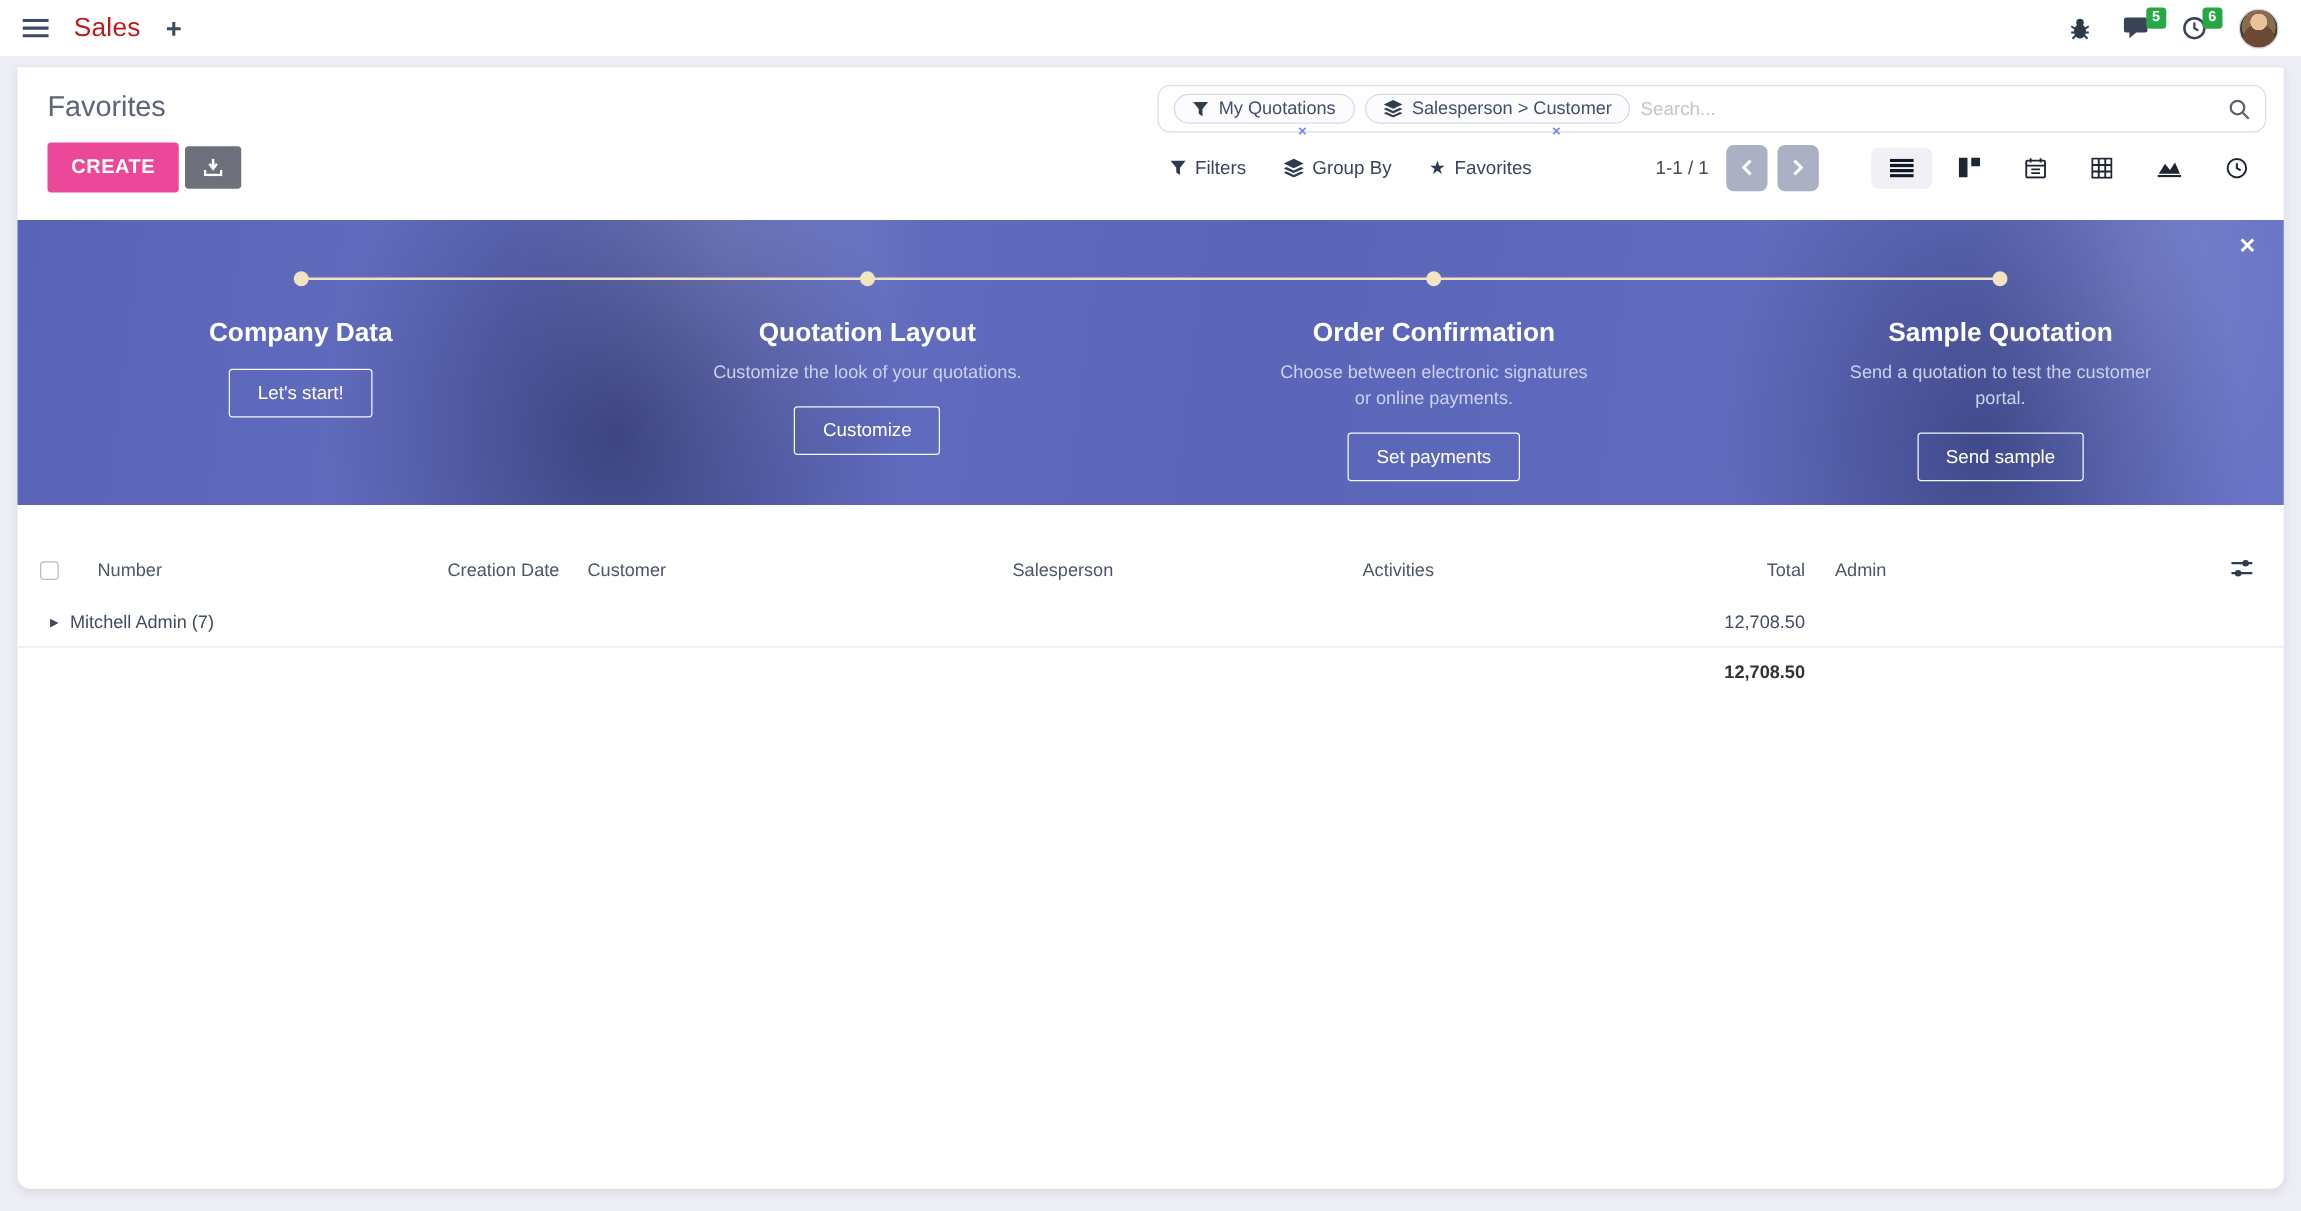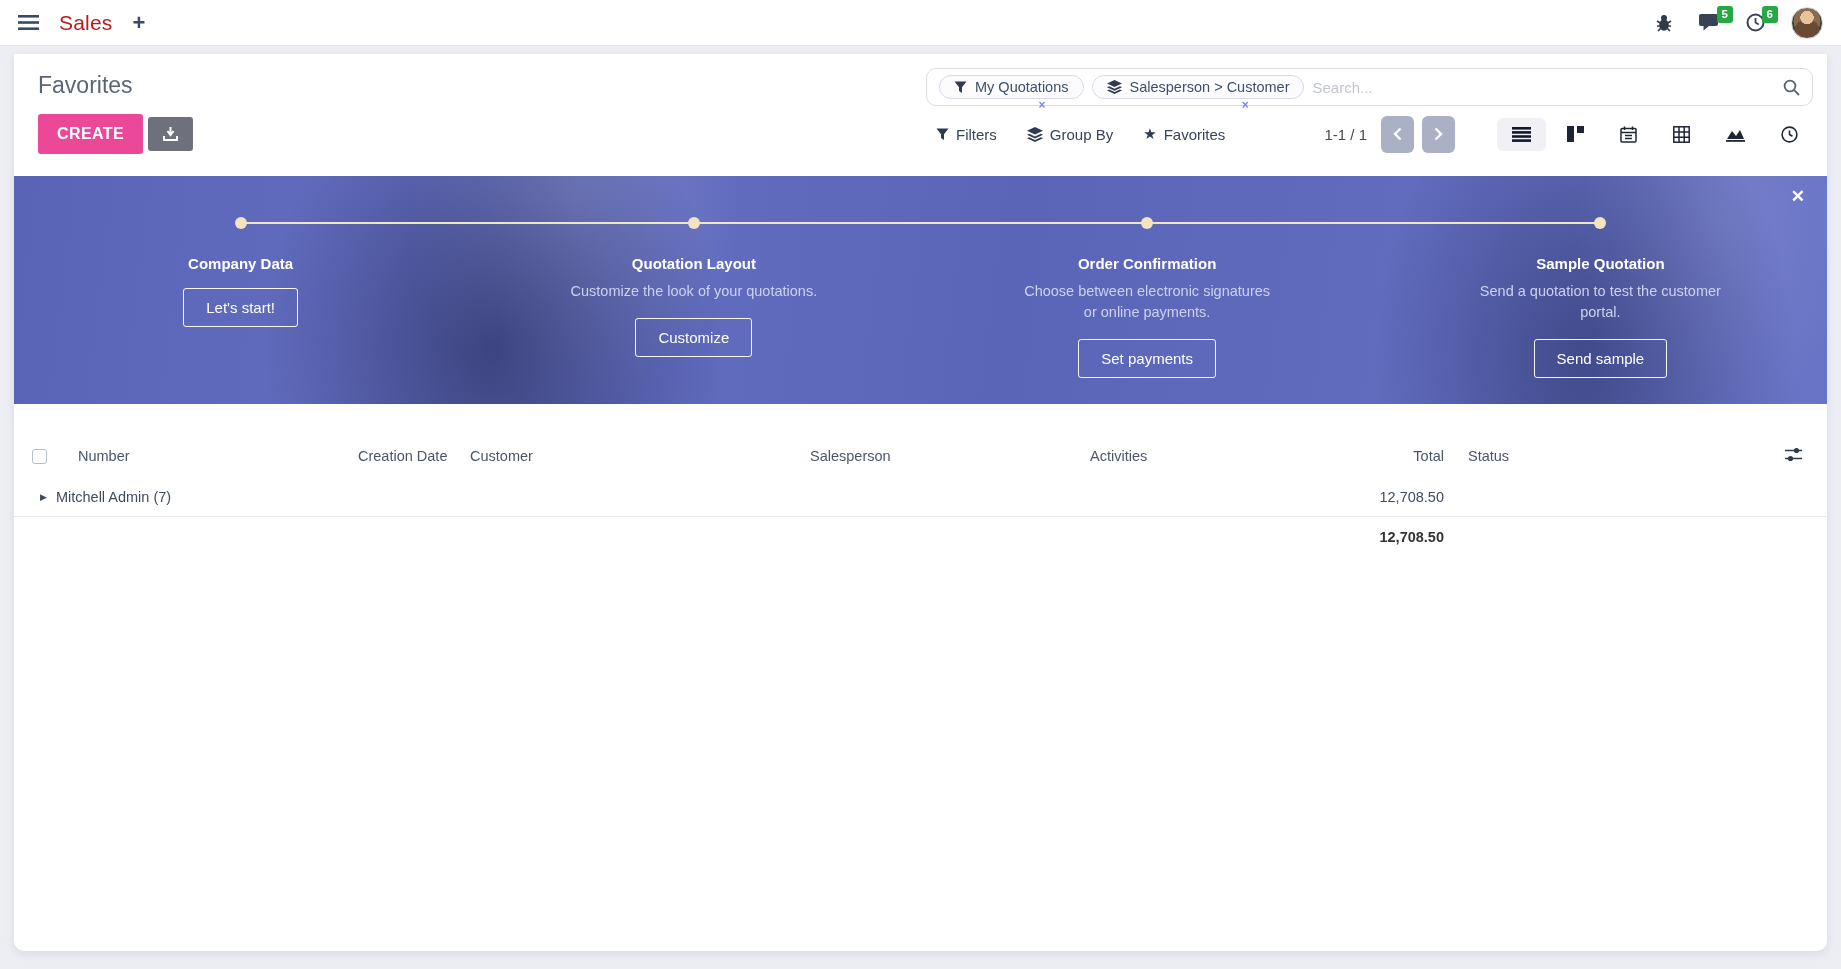--- a/index.html
+++ b/index.html
@@ -107,21 +107,21 @@
   .steps-line {
     position:absolute; top:46px; left:12.5%; right:12.5%; height:2px;
     background:#f2e4c0; z-index:1;
   }
   .steps { display:flex; height:100%; position:relative; z-index:2; }
   .step { width:25%; text-align:center; }
   .step-dot {
     width:12px; height:12px; border-radius:50%; background:#f2e4c0;
     margin:41px auto 0;
   }
-  .step-title { margin-top:26px; font-size:15px; font-weight:bold; color:#ffffff; }
+  .step-title { margin-top:26px; font-size:21px; font-weight:bold; color:#ffffff; }
   .step-desc {
     margin:9px auto 0; font-size:14.5px; color:#ccd2ee; line-height:1.45;
     max-width:250px;
   }
   .step-btn {
     margin-top:16px; background:transparent; border:1px solid rgba(255,255,255,.95);
     border-radius:3px; color:#fff; font-size:15px; padding:10px 22px;
     cursor:pointer; font-family:inherit;
   }
   
@@ -368,21 +368,21 @@
         <tr>
           <th>
                 <div class="checkbox"></div>
               </th>
           <th>Number</th>
           <th>Creation Date</th>
           <th>Customer</th>
           <th>Salesperson</th>
           <th>Activities</th>
           <th class="num">Total</th>
-          <th style="padding-left:16px">Status</th>
+          <th style="padding-left:16px">Admin</th>
           <th class="col-tools">
             <svg width="17" height="15" viewBox="0 0 17 15" style="display:inline-block">
               <g stroke="#2f3a4e" stroke-width="1.7">
                     <path d="M0 3.5 H17 M0 11.5 H17"></path>
                   </g>
               <circle cx="11.5" cy="3.5" r="2.6" fill="#2f3a4e"></circle>
               <circle cx="5.5" cy="11.5" r="2.6" fill="#2f3a4e"></circle>
             </svg>
           </th>
         </tr>

